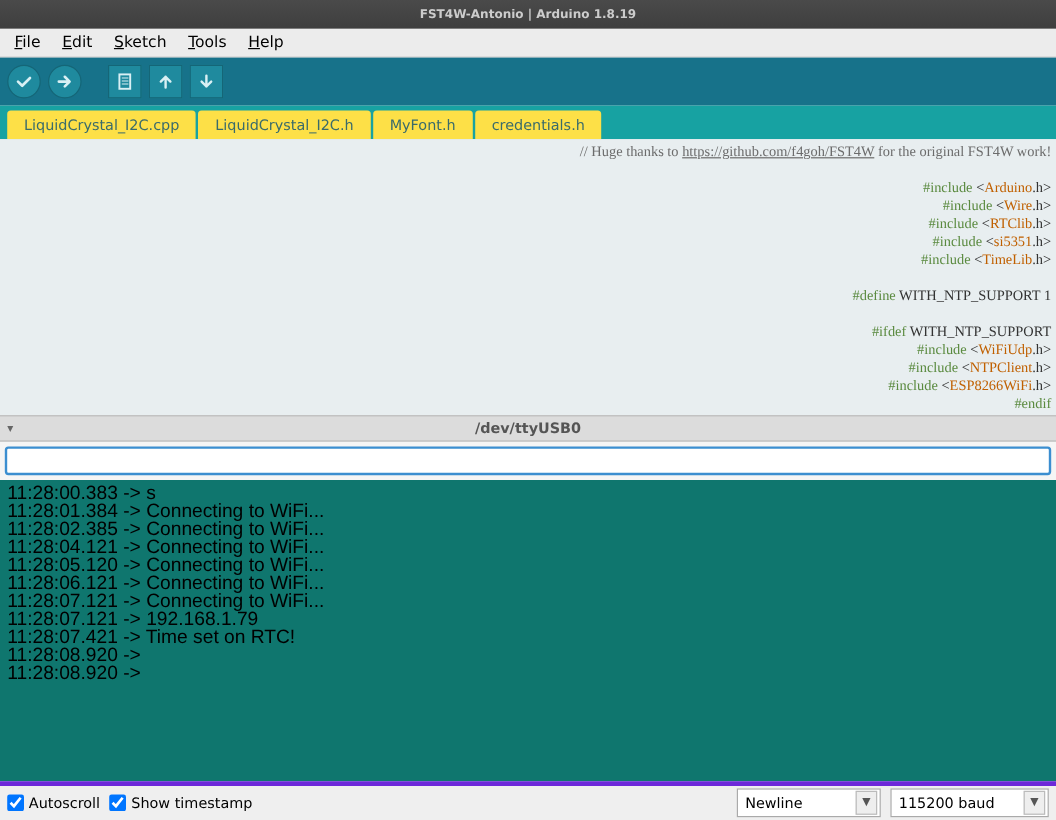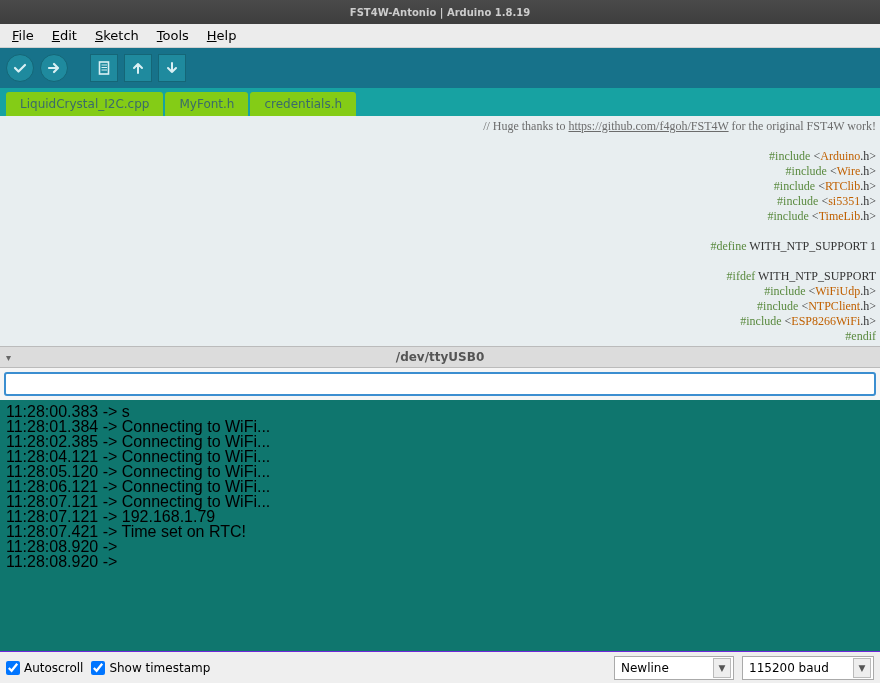--- a/index.html
+++ b/index.html
@@ -72,21 +72,21 @@
   background: #17a2a2;
   height: 28px;
   display: flex;
   align-items: flex-end;
   padding-left: 6px;
 }
 .tab {
   padding: 5px 14px;
   font-size: 12px;
   color: #3a6b6b;
-  background: #84cc16;
+  background: #fde047;
   margin-right: 2px;
   border-radius: 3px 3px 0 0;
   cursor: default;
 }
 .tab.active {
   background: #e8eef0;
   color: #333;
 }
 .editor {
   background: #e8eef0;
@@ -143,21 +143,21 @@
   padding: 4px 6px;
   font-family: Liberation Sans, sans-serif;
   font-size: 16px;
   line-height: 15px;
   color: #000;
   white-space: pre;
   overflow: auto;
 }
 .bottombar {
   background: #efefef;
-  border-top: 1px solid #6d28d9;
+  border-top: 4px solid #6d28d9;
   height: 32px;
   display: flex;
   align-items: center;
   padding: 0 6px;
   gap: 8px;
 }
 .chk {
   display: flex;
   align-items: center;
   gap: 4px;
@@ -230,20 +230,21 @@
   </div>
   <div class="tool-sq">
     <svg viewBox="0 0 16 16">
         <path d="M8 3 L8 12 M4 8 L8 12 L12 8" stroke="#d9f0f4" stroke-width="2" fill="none" stroke-linecap="round" stroke-linejoin="round"></path>
       </svg>
   </div>
 </div>
 
 <div class="tabbar">
   <div class="tab">LiquidCrystal_I2C.cpp</div>
+  <div class="tab">LiquidCrystal_I2C.h</div>
   <div class="tab">MyFont.h</div>
   <div class="tab">credentials.h</div>
 </div>
 
 <div class="editor"><span class="cm"><span>// Huge thanks to </span><a>https://github.com/f4goh/FST4W</a><span> for the original FST4W work!</span></span>
 
 <span class="kw">#include</span><span class="pl"> &lt;</span><span class="ty">Arduino</span><span class="pl">.h&gt;</span>
 <span class="kw">#include</span><span class="pl"> &lt;</span><span class="ty">Wire</span><span class="pl">.h&gt;</span>
 <span class="kw">#include</span><span class="pl"> &lt;</span><span class="ty">RTClib</span><span class="pl">.h&gt;</span>
 <span class="kw">#include</span><span class="pl"> &lt;</span><span class="ty">si5351</span><span class="pl">.h&gt;</span>

